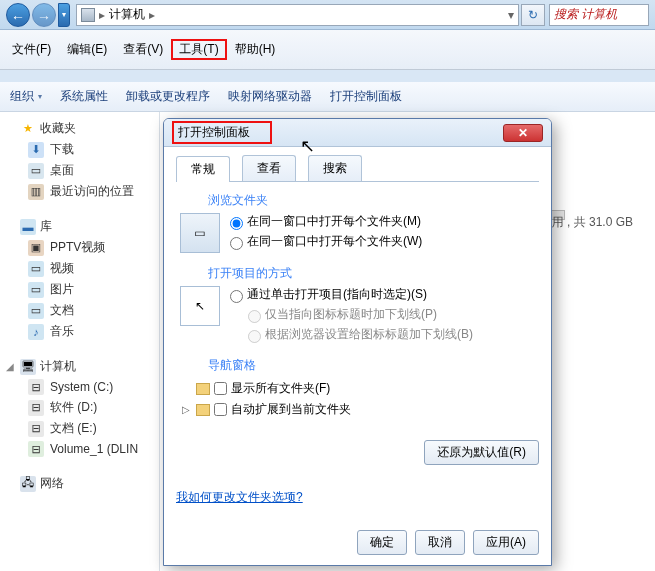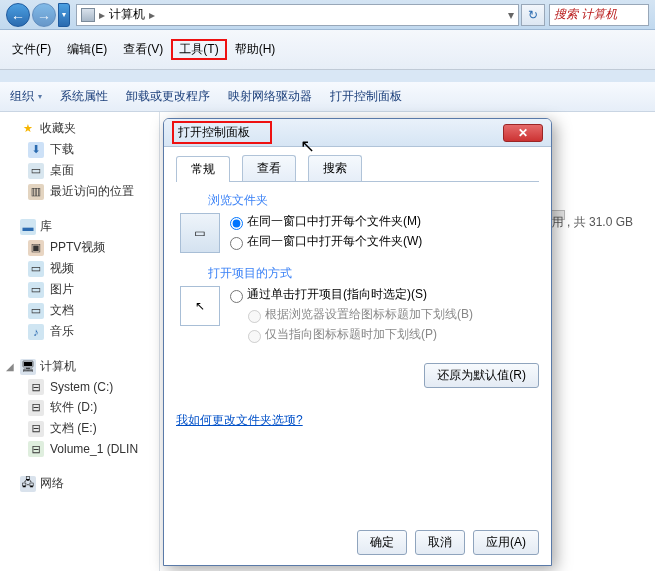--- a/index.html
+++ b/index.html
@@ -241,30 +241,47 @@
       <div class="group-title">打开项目的方式</div>
       <div class="group-body">
         <div class="group-icon click">↖</div>
         <div class="opts">
           <label class="opt">
               <input type="radio" name="click" style="">
               <span>通过单击打开项目(指向时选定)(S)</span>
             </label>
           <label class="opt dim" style="padding-left:18px">
               <input type="radio" name="under" disabled="" style="">
-              <span>根据浏览器设置给图标标题加下划线(B)</span>
+              <span>仅当指向图标标题时加下划线(P)</span>
             </label>
           <label class="opt dim" style="padding-left:18px">
               <input type="radio" name="under" disabled="" style="">
-              <span>仅当指向图标标题时加下划线(P)</span>
-            </label>
-        </div>
-      </div>
-    </div>
-
+              <span>根据浏览器设置给图标标题加下划线(B)</span>
+            </label>
+        </div>
+      </div>
+    </div>
+
+    <div class="group navpane">
+      <div class="group-title">导航窗格</div>
+      <div class="navpane-body">
+        <div class="navpane-row">
+            <span class="tree-exp"></span>
+            <span class="folder-ico"></span>
+            <input type="checkbox" style="">
+            <span>显示所有文件夹(F)</span>
+          </div>
+        <div class="navpane-row">
+            <span class="tree-exp">▷</span>
+            <span class="folder-ico"></span>
+            <input type="checkbox" style="">
+            <span>自动扩展到当前文件夹</span>
+          </div>
+      </div>
+    </div>
 
     <div class="restore-row">
       <button class="btn">还原为默认值(R)</button>
     </div>
 
     <a class="link">我如何更改文件夹选项?</a>
 
     <div class="dlg-buttons">
       <button class="btn">确定</button>
       <button class="btn">取消</button>

